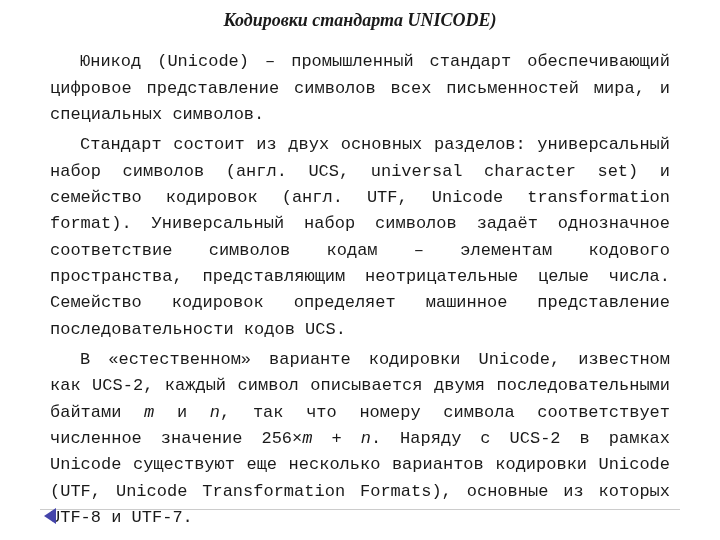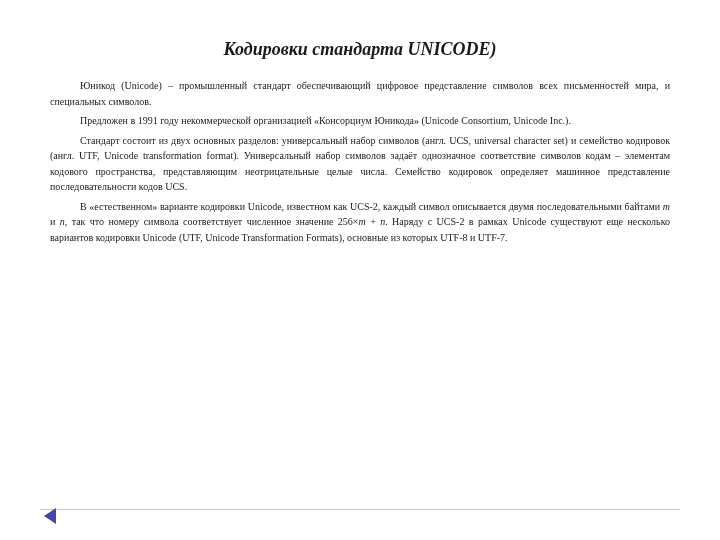--- a/index.html
+++ b/index.html
@@ -14,40 +14,41 @@
       background: #ffffff;
       font-family: "Times New Roman", Times, serif;
       font-size: 14px;
       color: #1a1a1a;
       overflow: hidden;
     }
 
     .page-container {
       width: 720px;
       height: 540px;
-      padding: 37px 50px 20px 50px;
+      padding: 8px 50px 20px 50px;
       position: relative;
       display: flex;
       flex-direction: column;
     }
 
     .page-title {
       text-align: center;
       font-size: 18px;
       font-style: italic;
       font-weight: bold;
       margin-bottom: 16px;
       line-height: 1.4;
     }
 
     .content {
       flex: 1;
-      font-size: 10px;
+      font-size: 17px;
       line-height: 1.55;
       text-align: justify;
+      font-family: Liberation Mono, monospace;
     }
 
     .paragraph {
       margin-bottom: 4px;
       text-indent: 30px;
     }
 
     .bottom-border {
       position: absolute;
       bottom: 30px;
@@ -72,23 +73,20 @@
 <body>
 
 <div class="page-container">
   <h1 class="page-title">Кодировки стандарта UNICODE)</h1>
 
   <div class="content">
     <p class="paragraph">
       Юникод (Unicode) – промышленный стандарт обеспечивающий цифровое представление символов всех письменностей мира, и специальных символов.
     </p>
     <p class="paragraph">
-      Предложен в 1991 году некоммерческой организацией «Консорциум Юникода» (Unicode Consortium, Unicode Inc.).
-    </p>
-    <p class="paragraph">
       Стандарт состоит из двух основных разделов: универсальный набор символов (англ. UCS, universal character set) и семейство кодировок (англ. UTF, Unicode transformation format). Универсальный набор символов задаёт однозначное соответствие символов кодам – элементам кодового пространства, представляющим неотрицательные целые числа. Семейство кодировок определяет машинное представление последовательности кодов UCS.
     </p>
     <p class="paragraph">
       В «естественном» варианте кодировки Unicode, известном как UCS-2, каждый символ описывается двумя последовательными байтами <em>m</em> и <em>n</em>, так что номеру символа соответствует численное значение 256×<em>m</em> + <em>n</em>. Наряду с UCS-2 в рамках Unicode существуют еще несколько вариантов кодировки Unicode (UTF, Unicode Transformation Formats), основные из которых UTF-8 и UTF-7.
     </p>
   </div>
 
   <div class="bottom-border"></div>
   <div class="bottom-arrow"></div>
 </div>

